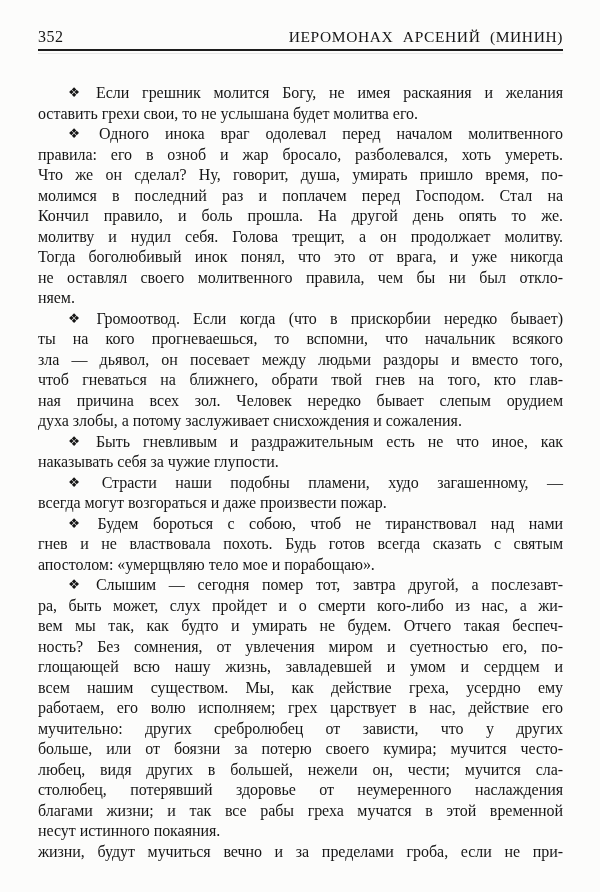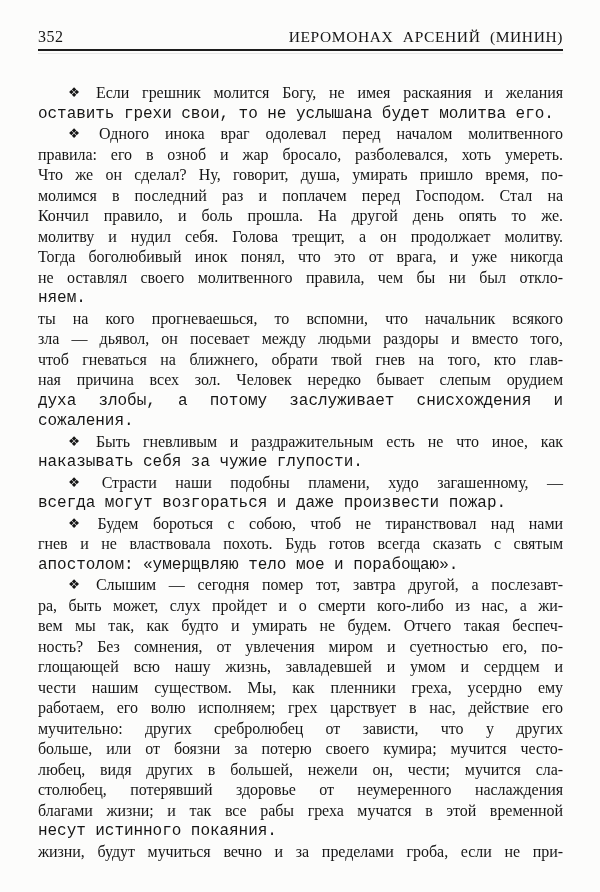--- a/index.html
+++ b/index.html
@@ -57,21 +57,20 @@
     line-height: 20.5px;
     letter-spacing: -0.05px;
   }
   .paragraph { margin: 0; }
   .line {
     text-align: justify;
     text-align-last: justify;
   }
   .line.para-last {
     text-align-last: left;
-    font-family: Liberation Mono, monospace;
   }
   .line.para-first {
     padding-left: 30px;
   }
   .bullet {
     font-family: "DejaVu Sans", sans-serif;
     font-size: 13.5px;
     margin-right: 7px;
     position: relative;
     top: -1px;
@@ -96,20 +95,21 @@
         <div class="line">правила: его в озноб и жар бросало, разболевался, хоть умереть.</div>
         <div class="line">Что же он сделал? Ну, говорит, душа, умирать пришло время, по-</div>
         <div class="line">молимся в последний раз и поплачем перед Господом. Стал на</div>
         <div class="line">Кончил правило, и боль прошла. На другой день опять то же.</div>
         <div class="line">молитву и нудил себя. Голова трещит, а он продолжает молитву.</div>
         <div class="line">Тогда боголюбивый инок понял, что это от врага, и уже никогда</div>
         <div class="line">не оставлял своего молитвенного правила, чем бы ни был откло-</div>
         <div class="line para-last">няем.</div>
       </div>
       <div class="paragraph">
+        <div class="line para-first"><span class="bullet">❖</span>Громоотвод. Если когда (что в прискорбии нередко бывает)</div>
         <div class="line">ты на кого прогневаешься, то вспомни, что начальник всякого</div>
         <div class="line">зла — дьявол, он посевает между людьми раздоры и вместо того,</div>
         <div class="line">чтоб гневаться на ближнего, обрати твой гнев на того, кто глав-</div>
         <div class="line">ная причина всех зол. Человек нередко бывает слепым орудием</div>
         <div class="line para-last">духа злобы, а потому заслуживает снисхождения и сожаления.</div>
       </div>
       <div class="paragraph">
         <div class="line para-first"><span class="bullet">❖</span>Быть гневливым и раздражительным есть не что иное, как</div>
         <div class="line para-last">наказывать себя за чужие глупости.</div>
       </div>
@@ -121,21 +121,21 @@
         <div class="line para-first"><span class="bullet">❖</span>Будем бороться с собою, чтоб не тиранствовал над нами</div>
         <div class="line">гнев и не властвовала похоть. Будь готов всегда сказать с святым</div>
         <div class="line para-last">апостолом: «умерщвляю тело мое и порабощаю».</div>
       </div>
       <div class="paragraph">
         <div class="line para-first"><span class="bullet">❖</span>Слышим — сегодня помер тот, завтра другой, а послезавт-</div>
         <div class="line">ра, быть может, слух пройдет и о смерти кого-либо из нас, а жи-</div>
         <div class="line">вем мы так, как будто и умирать не будем. Отчего такая беспеч-</div>
         <div class="line">ность? Без сомнения, от увлечения миром и суетностью его, по-</div>
         <div class="line">глощающей всю нашу жизнь, завладевшей и умом и сердцем и</div>
-        <div class="line">чести нашим существом. Мы, как пленники греха, усердно ему</div>
+        <div class="line">всем нашим существом. Мы, как действие греха, усердно ему</div>
         <div class="line">работаем, его волю исполняем; грех царствует в нас, действие его</div>
         <div class="line">мучительно: других сребролюбец от зависти, что у других</div>
         <div class="line">больше, или от боязни за потерю своего кумира; мучится често-</div>
         <div class="line">любец, видя других в большей, нежели он, чести; мучится сла-</div>
         <div class="line">столюбец, потерявший здоровье от неумеренного наслаждения</div>
         <div class="line">благами жизни; и так все рабы греха мучатся в этой временной</div>
         <div class="line para-last">несут истинного покаяния.</div>
         <div class="line">жизни, будут мучиться вечно и за пределами гроба, если не при-</div>
       </div>
     </main>

